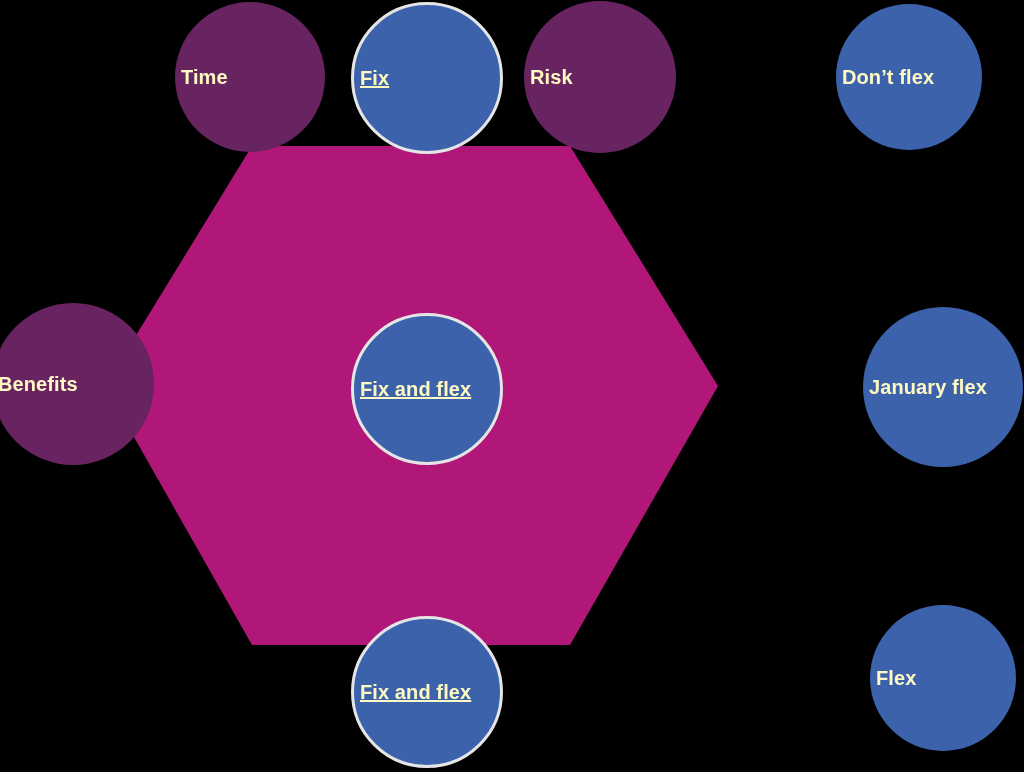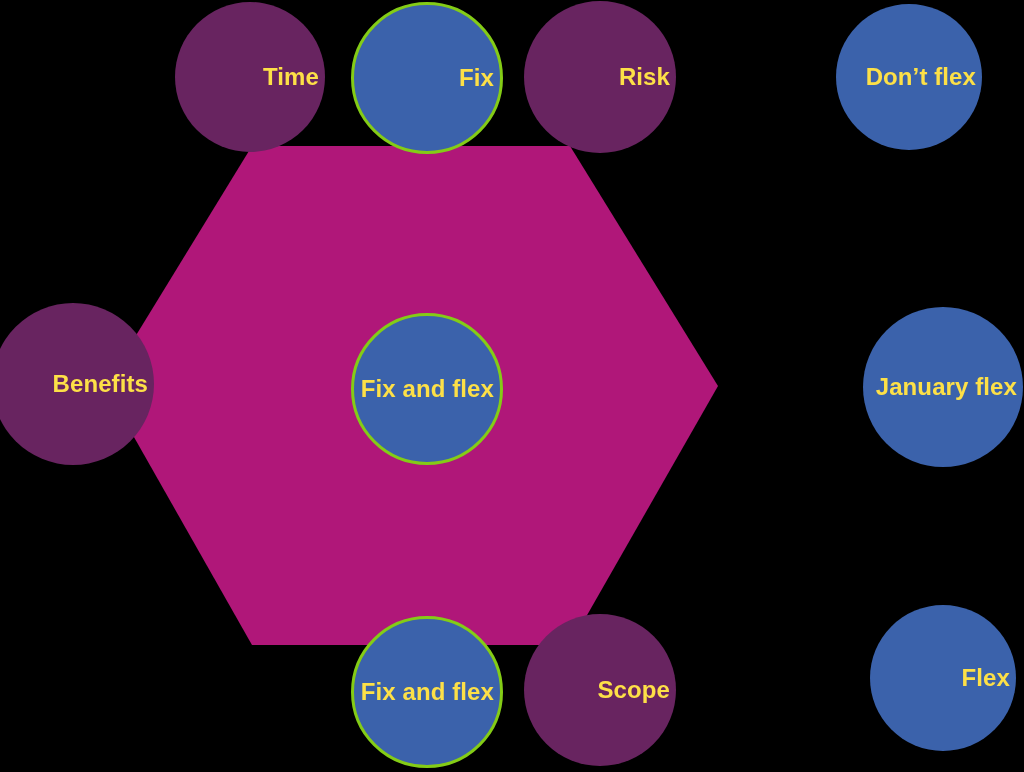--- a/index.html
+++ b/index.html
@@ -23,37 +23,38 @@
     left: 0;
     top: 0;
     width: 1024px;
     height: 772px;
   }
   .node {
     position: absolute;
     border-radius: 50%;
     display: flex;
     align-items: center;
-    justify-content: flex-end;
+    justify-content: flex-start;
     text-align: center;
-    color: #fde047;
+    color: #fef9c3;
     font-weight: bold;
-    font-size: 24px;
+    font-size: 20px;
     line-height: 1.1;
     letter-spacing: 0.1px;
     box-sizing: border-box;
     user-select: none;
   }
   .node-label {
     display: block;
     padding: 0 6px;
     white-space: nowrap;
   }
   .node.ring {
-    border: 3px solid #84cc16;
+    border: 3px solid #e5e5e5;
+    text-decoration: underline;
   }
 </style>
 </head>
 <body style="background: rgb(0, 0, 0);">
 
 <div id="stage" style="background: rgb(0, 0, 0);">
 
   <svg id="hex-layer" viewBox="0 0 1024 772" xmlns="http://www.w3.org/2000/svg">
     <polygon id="hexagon" points="105,386 252,146 570,146 718,386 570,645 252,645" fill="#b01779"></polygon>
   </svg>
@@ -77,23 +78,20 @@
   <div class="node ring" style="left:351px; top:313px; width:152px; height:152px; background:#3b62ab;">
     <span class="node-label">Fix and flex</span>
   </div>
 
 
 
   <div class="node ring" style="left:351px; top:616px; width:152px; height:152px; background:#3b62ab;">
     <span class="node-label">Fix and flex</span>
   </div>
 
-  <div class="node" style="left:524px; top:614px; width:152px; height:152px; background:#682460;">
-    <span class="node-label">Scope</span>
-  </div>
 
   <div class="node" style="left:836px; top:4px; width:146px; height:146px; background:#3b62ab;">
     <span class="node-label">Don’t flex</span>
   </div>
 
   <div class="node" style="left:863px; top:307px; width:160px; height:160px; background:#3b62ab;">
     <span class="node-label">January flex</span>
   </div>
 
   <div class="node" style="left:870px; top:605px; width:146px; height:146px; background:#3b62ab;">

